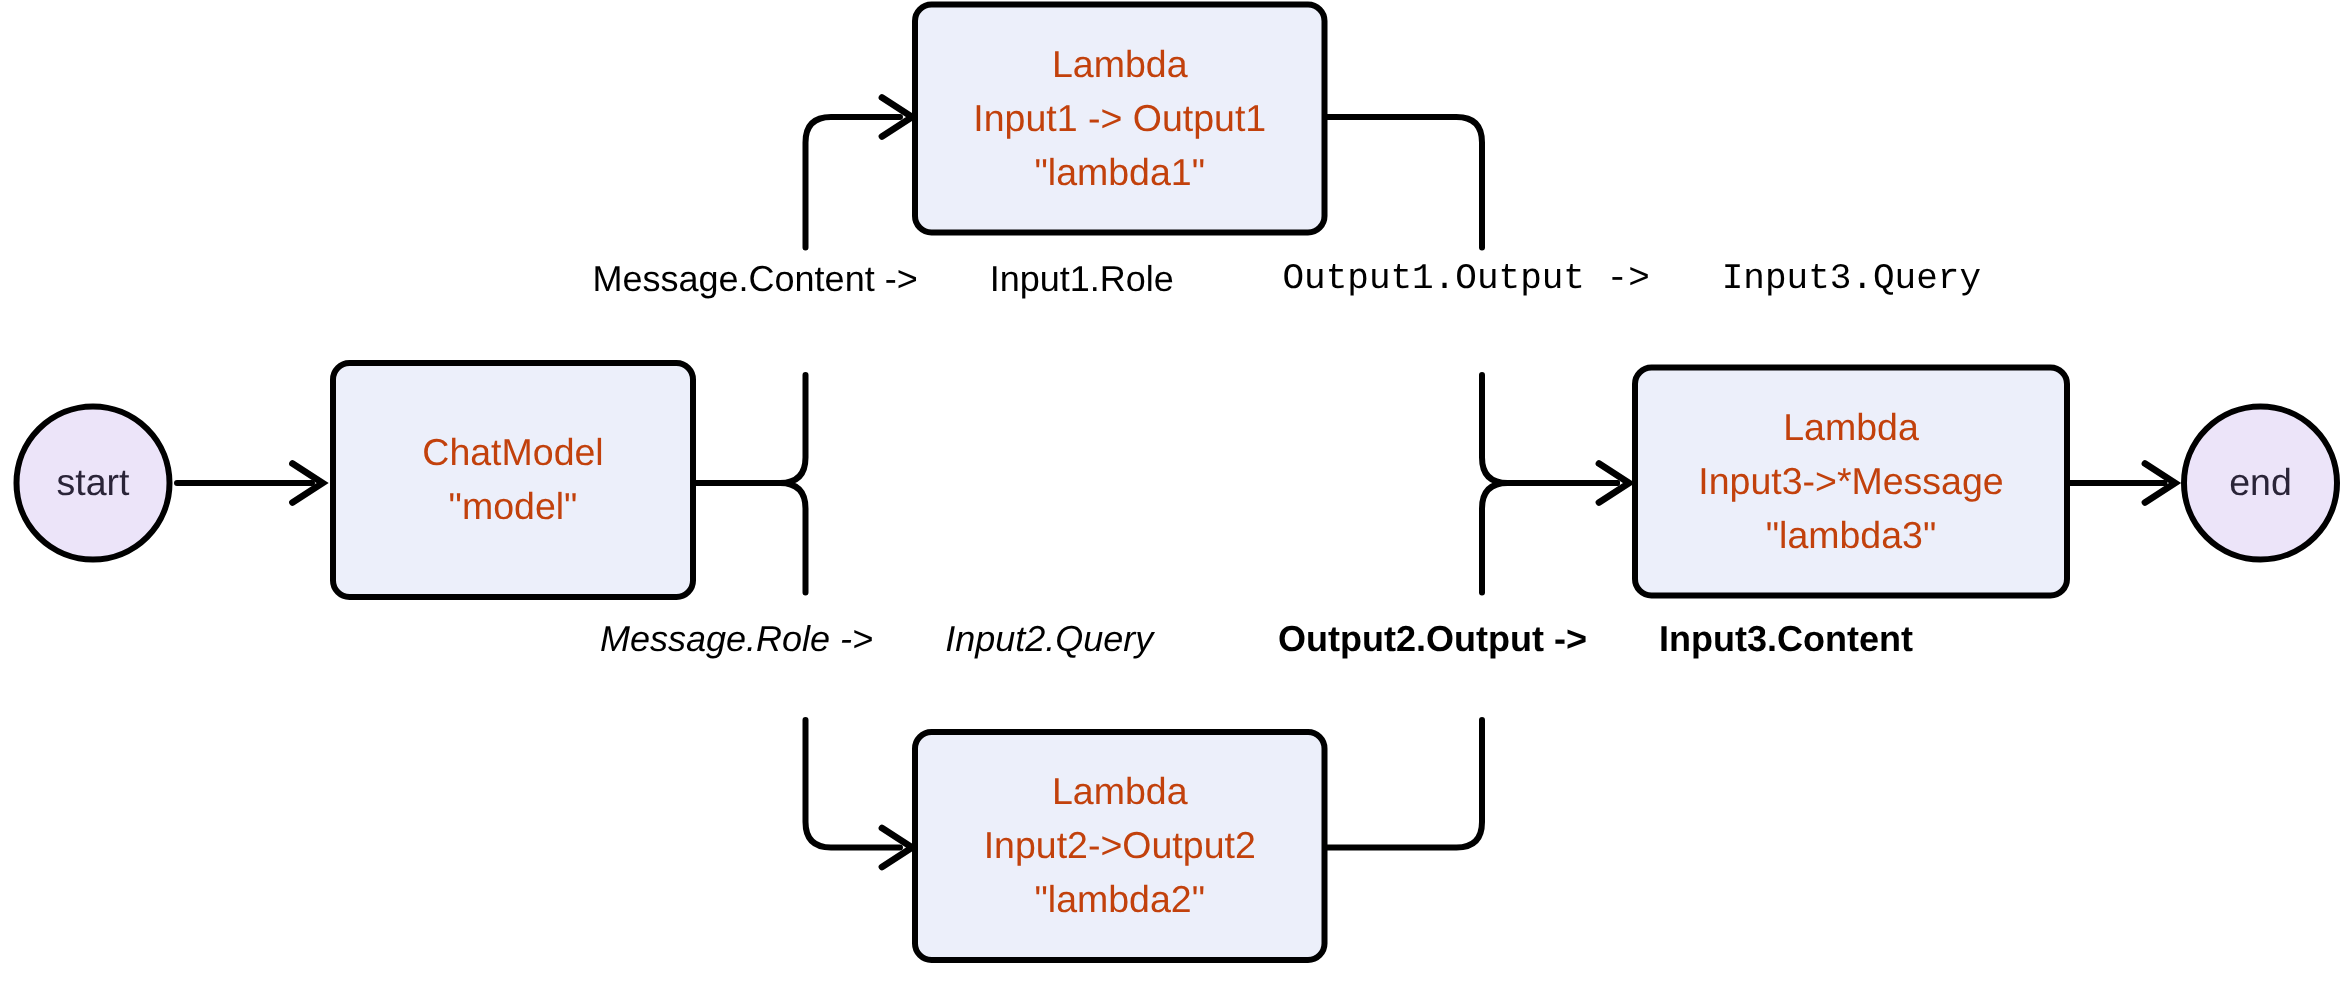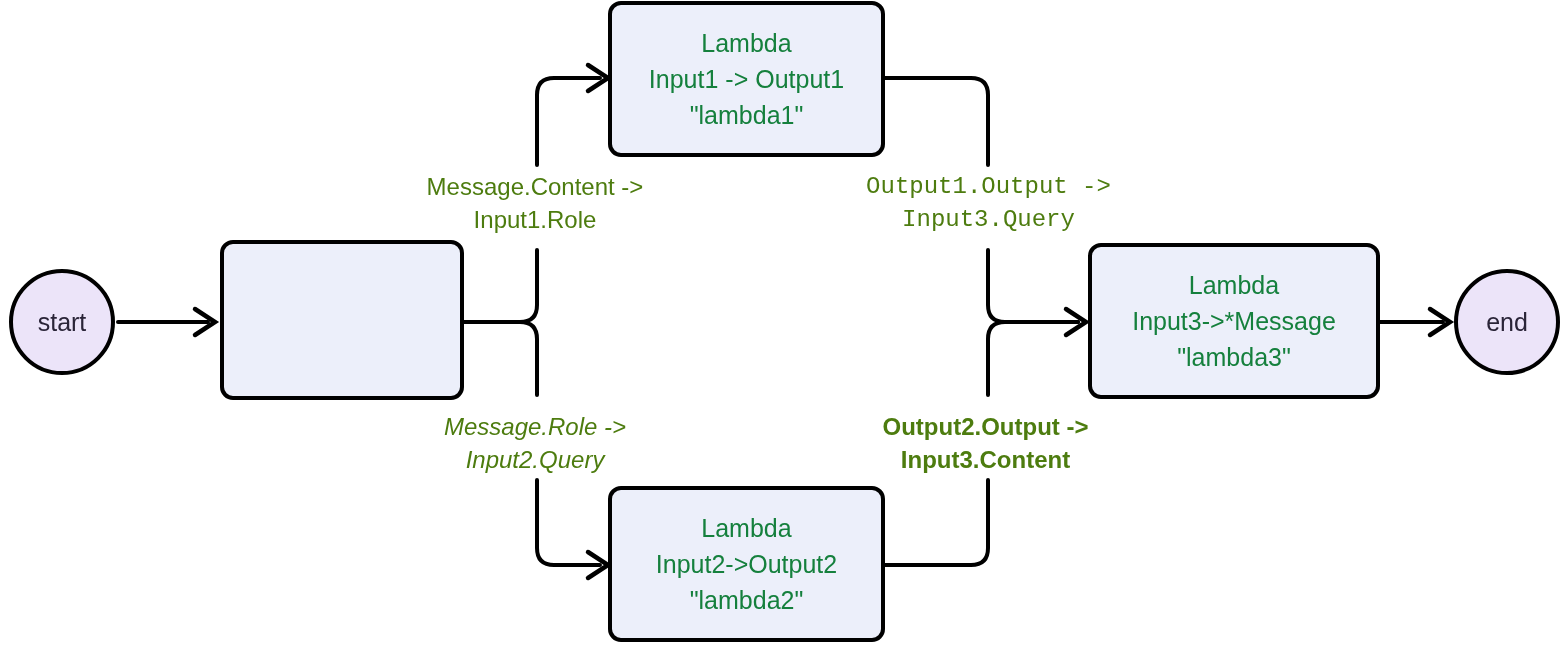--- a/index.html
+++ b/index.html
@@ -44,21 +44,21 @@
     stroke-width: 4;
   }
   .node-circle {
     fill: #ece4f9;
     stroke: #000000;
     stroke-width: 4;
   }
   .node-label {
     position: absolute;
     text-align: center;
-    color: #15803d;
+    color: #c2410c;
     font-size: 25px;
     line-height: 36px;
     white-space: pre;
     pointer-events: none;
     display: flex;
     flex-direction: column;
     align-items: center;
     justify-content: center;
   }
   .terminal-label {
@@ -67,27 +67,28 @@
     color: #2a2438;
     font-size: 25px;
     line-height: 30px;
     display: flex;
     align-items: center;
     justify-content: center;
   }
   .edge-label {
     position: absolute;
     text-align: center;
-    color: #4d7c0f;
+    color: #000000;
     font-size: 24px;
     line-height: 33px;
     white-space: nowrap;
     display: flex;
-    flex-direction: column;
+    flex-direction: row;
     align-items: center;
+    gap: 48px;
   }
   .edge-label span { display: block; }
   .node-label span { display: block; }
 </style>
 </head>
 <body>
 
 <div id="canvas">
 
   <svg id="graph-svg" viewBox="0 0 1568 656">
@@ -142,20 +143,24 @@
     <rect class="node-box" x="1090" y="245" width="288" height="152" rx="11" ry="11"></rect>
 
     <circle class="node-circle" cx="1507" cy="322" r="51"></circle>
 
   </svg>
 
   <div class="terminal-label" style="left:11px; top:271px; width:102px; height:102px;">start</div>
 
   <div class="terminal-label" style="left:1456px; top:271px; width:102px; height:102px;">end</div>
 
+  <div class="node-label" style="left:222px; top:242px; width:240px; height:156px;">
+    <span>ChatModel</span>
+    <span>"model"</span>
+  </div>
 
   <div class="node-label" style="left:610px; top:3px; width:273px; height:152px;">
     <span>Lambda</span>
     <span>Input1 -&gt; Output1</span>
     <span>"lambda1"</span>
   </div>
 
   <div class="node-label" style="left:610px; top:488px; width:273px; height:152px;">
     <span>Lambda</span>
     <span>Input2-&gt;Output2</span>

